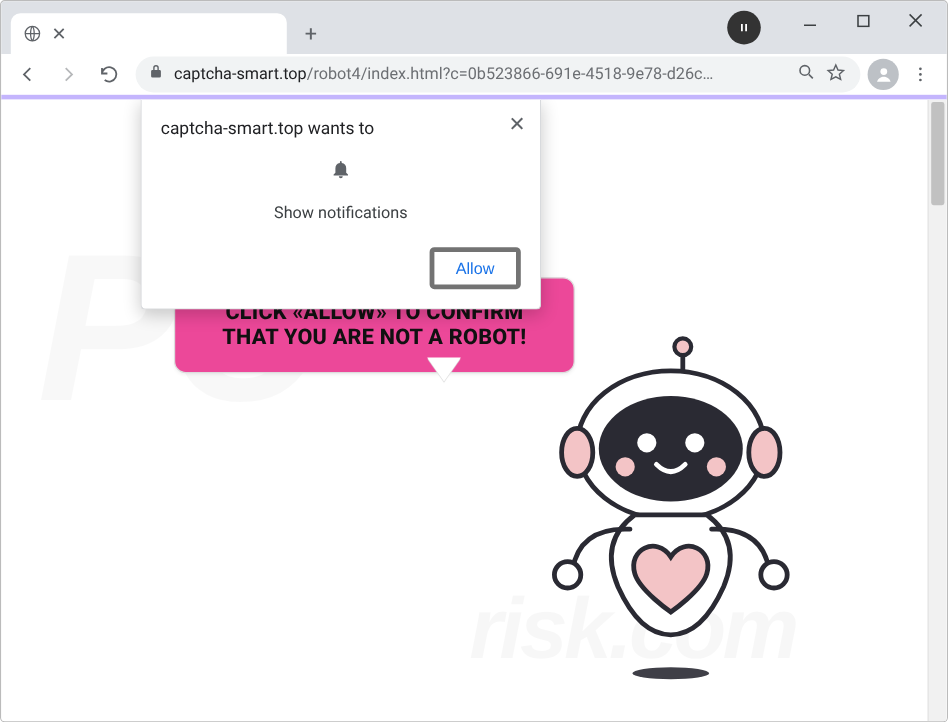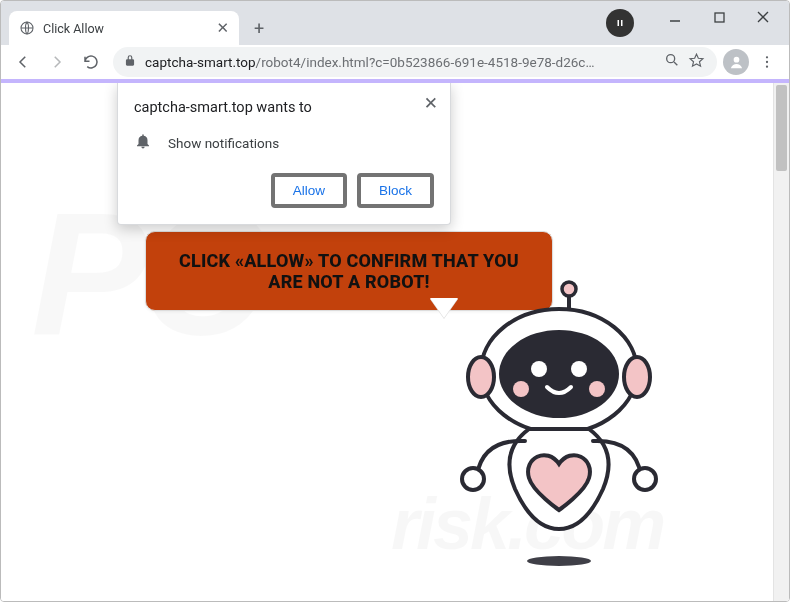--- a/index.html
+++ b/index.html
@@ -34,46 +34,45 @@
   .scrollbar-track { position:absolute; right:0; top:0; width:16px; height:100%; background:#f1f1f1; border-left:1px solid #e3e3e3; }
   .scrollbar-thumb { position:absolute; left:2px; top:2px; width:11px; height:86px; background:#c1c1c1; border-radius:2px; }
 
   
   .watermark { position:absolute; left:30px; top:90px; font-size:175px; font-weight:800; letter-spacing:-8px; color:rgba(0,0,0,0.028); user-select:none; font-style:italic; font-family: Arial, sans-serif; }
   .watermark2 { position:absolute; left:390px; top:400px; font-size:72px; font-weight:800; color:rgba(0,0,0,0.032); font-style:italic; letter-spacing:-3px; font-family: Arial, sans-serif; }
 
   
   .perm { position:absolute; left:116px; top:0; width:334px; background:#fff; border:1px solid #d8dadd; border-top:none; box-shadow:0 4px 14px rgba(0,0,0,.2); padding:16px; border-radius:0 0 4px 4px; z-index:20; }
   .perm-title { font-size:14.5px; color:#202124; margin-bottom:16px; }
-  .perm-row { display:flex; align-items:center; gap:16px; font-size:13.5px; color:#3c4043; margin-bottom:20px; }
+  .perm-row { display:flex; align-items:center; gap:16px; font-size:13.5px; color:#3c4043; margin-bottom:20px;flex-direction:column; }
   .perm-actions { display:flex; gap:10px; justify-content:flex-end; }
   .perm-btn { border:4px solid #737373; background:#fff; color:#1a73e8; font-size:13.5px; padding:6px 18px; border-radius:4px; }
   .perm-close { position:absolute; right:12px; top:10px; color:#5f6368; font-size:17px; }
 
   
-  .bubble { position:absolute; left:144px; top:148px; width:408px; background:#c2410c; border:1px solid #ddd; border-radius:10px; padding:18px 20px; text-align:center; box-shadow:0 1px 3px rgba(0,0,0,.06); }
+  .bubble { position:absolute; left:144px; top:148px; width:334px; background:#ec4899; border:1px solid #ddd; border-radius:10px; padding:18px 20px; text-align:center; box-shadow:0 1px 3px rgba(0,0,0,.06); }
   .bubble-text { font-size:18px; font-weight:800; color:#111; letter-spacing:.2px; }
   .bubble-tail { position:absolute; bottom:-22px; right:94px; width:0; height:0; border:14px solid transparent; border-top:20px solid #fff; filter: drop-shadow(0 1px 0 #ddd); }
 
   
   .robot { position:absolute; right:100px; bottom:22px; width:260px; }
   .robot svg { width:100%; height:auto; display:block; }
 </style>
 </head>
 <body>
 
 <div class="titlebar">
   <div class="tab">
     <span class="favicon">
       <svg viewBox="0 0 24 24" width="16" height="16" fill="none" stroke="currentColor" stroke-width="1.6">
         <circle cx="12" cy="12" r="9"></circle>
           <path d="M3 12h18M12 3c3 3 3 15 0 18M12 3c-3 3-3 15 0 18"></path>
       </svg>
     </span>
-    <span class="title">Click Allow</span>
     <span class="tab-close">✕</span>
   </div>
   <div class="newtab">+</div>
 
   <div class="media-btn">
     <svg viewBox="0 0 24 24" width="12" height="12">
         <path d="M7 6h3v12H7zM14 6h3v12h-3z"></path>
       </svg>
   </div>
 
@@ -158,21 +157,20 @@
     <div class="perm-row">
       <span>
         <svg width="18" height="18" viewBox="0 0 24 24" fill="#5f6368">
             <path d="M12 22a2.2 2.2 0 0 0 2.2-2.2H9.8A2.2 2.2 0 0 0 12 22zm6-6V11a6 6 0 0 0-5-5.9V4a1 1 0 1 0-2 0v1.1A6 6 0 0 0 6 11v5l-2 2v1h16v-1z"></path>
           </svg>
       </span>
       <span>Show notifications</span>
     </div>
     <div class="perm-actions">
       <button class="perm-btn">Allow</button>
-      <button class="perm-btn">Block</button>
     </div>
   </div>
 
   <div class="bubble">
     <div class="bubble-text">CLICK «ALLOW» TO CONFIRM THAT YOU ARE NOT A ROBOT!</div>
     <div class="bubble-tail"></div>
   </div>
 
   <div class="robot">
     <svg viewBox="0 0 260 300">

